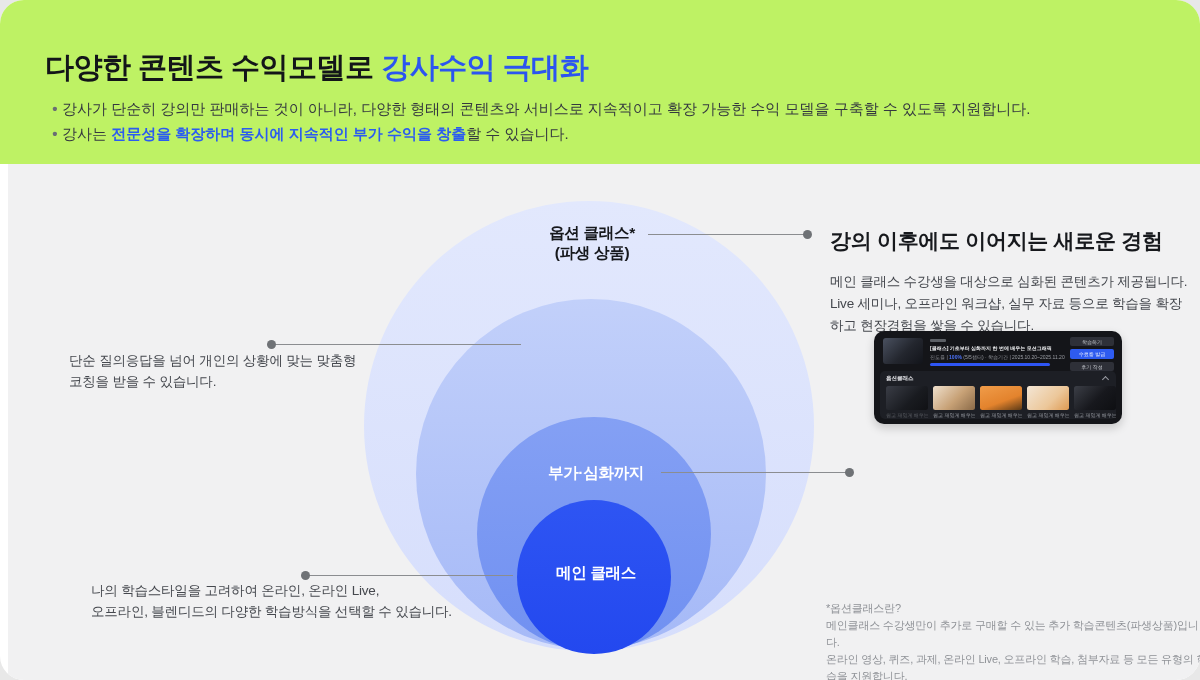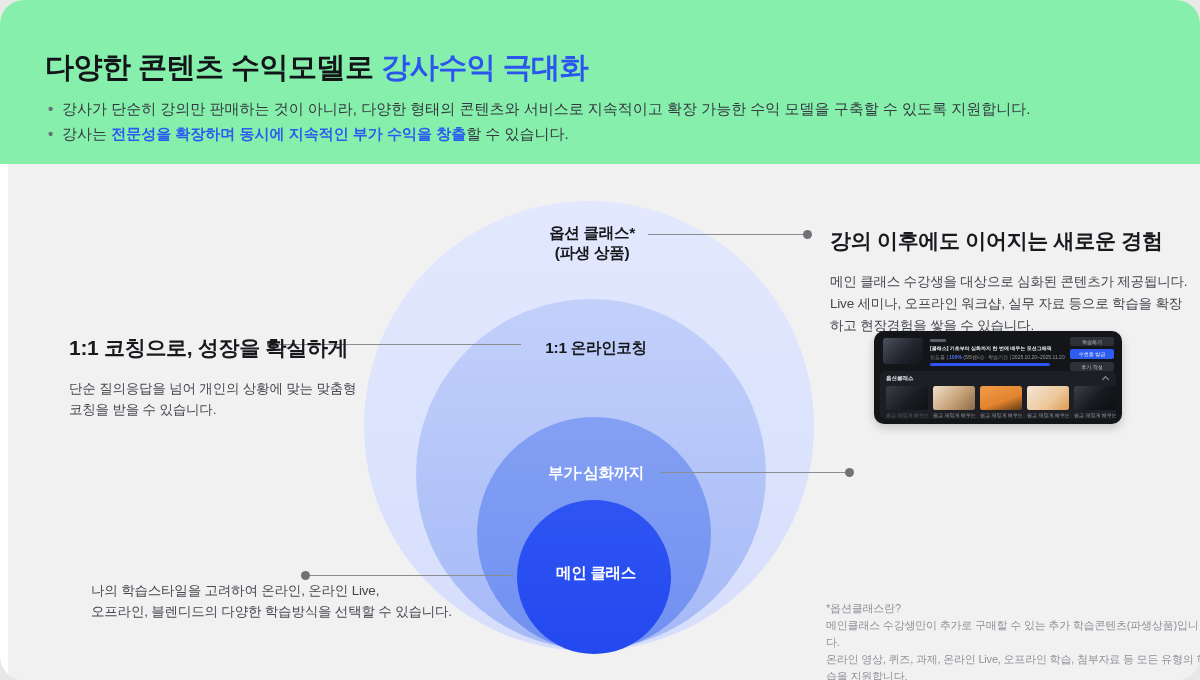--- a/index.html
+++ b/index.html
@@ -1,21 +1,21 @@
 <!DOCTYPE html>
 <html><head>
 <meta charset="utf-8">
 <style>
   * { margin:0; padding:0; box-sizing:border-box; }
   html,body { width:1200px; height:680px; }
   body { font-family:"Liberation Sans","DejaVu Sans",sans-serif; background:#e8e8e8; }
   .page { position:relative; width:1200px; height:680px; border-radius:24px; overflow:hidden; background:#ffffff; }
 
   
-  .top { position:absolute; left:0; top:0; width:1200px; height:164px; background:#86efac; }
+  .top { position:absolute; left:0; top:0; width:1200px; height:164px; background:#bef264;text-align:center; }
   .title { position:absolute; left:45px; top:48px; font-size:29px; font-weight:800; letter-spacing:-0.5px; color:#131519; white-space:nowrap; }
   .title .em { color:#2b55f0; }
   .bullets { position:absolute; left:48px; top:96px; font-size:15px; color:#35393f; line-height:25px; }
   .bullet-row { display:flex; }
   .bullet-dot { width:14px; color:#6a6e74; font-weight:700; flex:0 0 14px; }
   .bullets .em { color:#2b5cf0; font-weight:700; }
 
   
   .stage { position:absolute; left:8px; top:164px; width:1200px; height:567px; background:#f1f1f2; }
 
@@ -105,39 +105,37 @@
 
     <div class="circle c1"></div>
     <div class="circle c2"></div>
     <div class="circle c3"></div>
     <div class="circle c4"></div>
 
     <div class="circle-label label-option">
       <div>옵션 클래스*</div>
       <div>(파생 상품)</div>
     </div>
-    <div class="circle-label label-coach">1:1 온라인코칭</div>
     <div class="circle-label label-extra">부가·심화까지</div>
     <div class="circle-label label-main">메인 클래스</div>
 
     <div class="connector line1">
         <span class="dot right"></span>
       </div>
     <div class="connector line2">
         <span class="dot left"></span>
       </div>
     <div class="connector line3">
         <span class="dot right"></span>
       </div>
     <div class="connector line4">
         <span class="dot left"></span>
       </div>
 
     <div class="note note-left1">
-      <h3>1:1 코칭으로, 성장을 확실하게</h3>
       <p>단순 질의응답을 넘어 개인의 상황에 맞는 맞춤형
 코칭을 받을 수 있습니다.</p>
     </div>
     <div class="note note-left2">
       <p>나의 학습스타일을 고려하여 온라인, 온라인 Live,
 오프라인, 블렌디드의 다양한 학습방식을 선택할 수 있습니다.</p>
     </div>
 
     <div class="note note-right1">
       <h3>강의 이후에도 이어지는 새로운 경험</h3>

